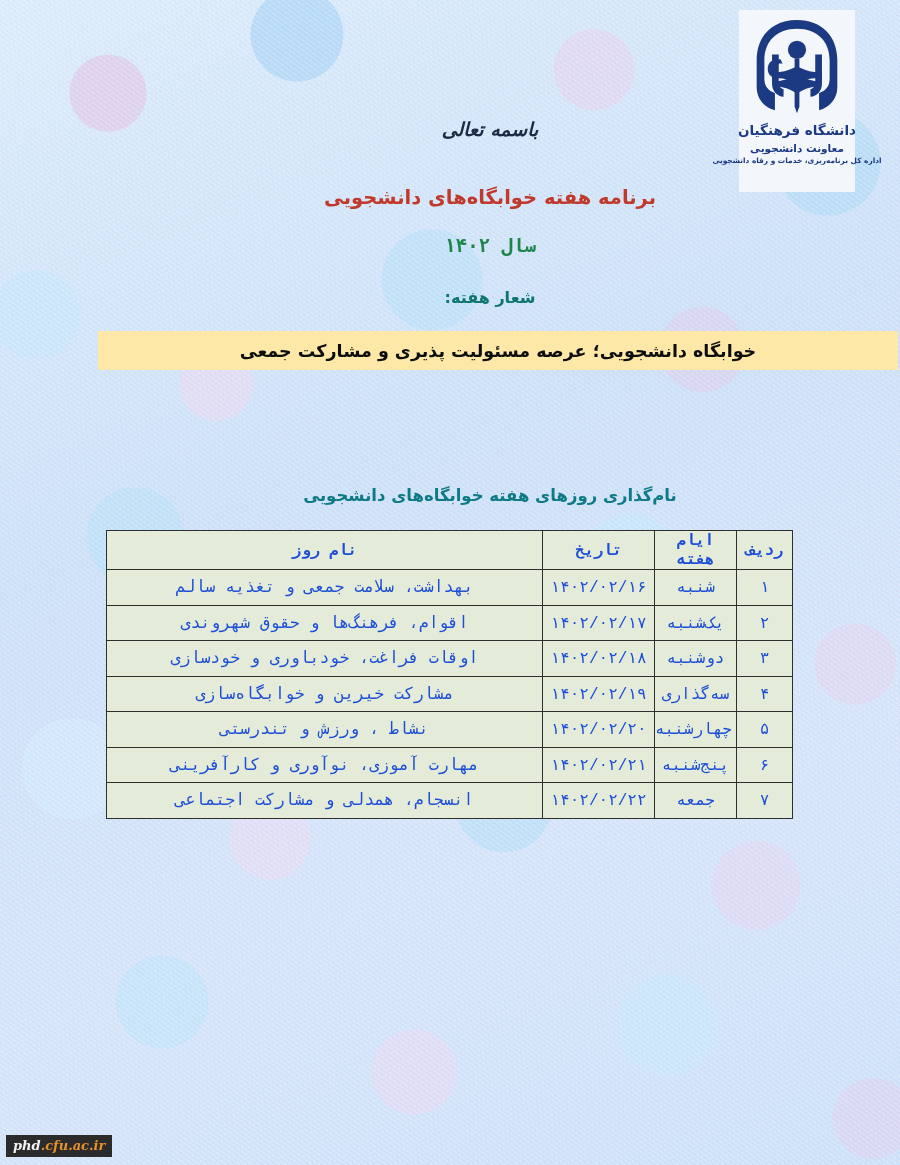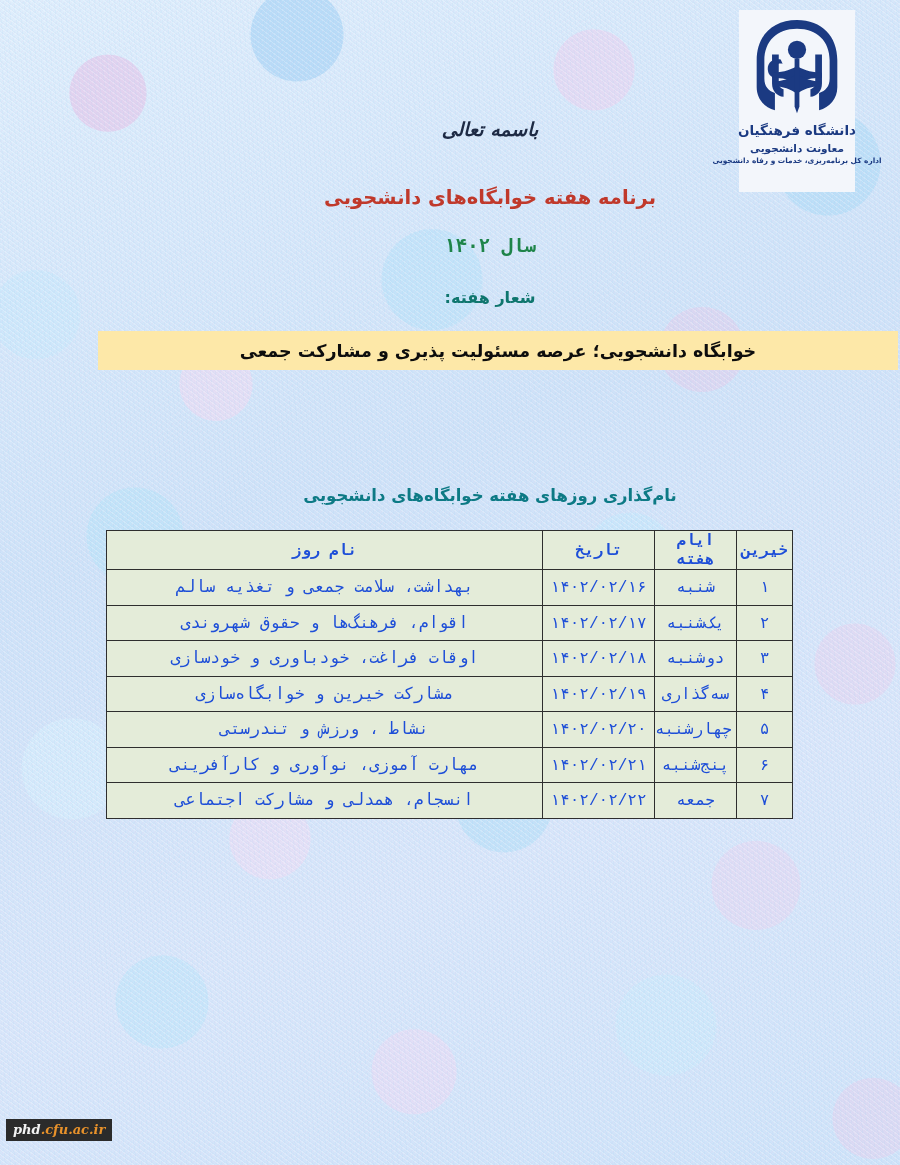--- a/index.html
+++ b/index.html
@@ -170,21 +170,21 @@
   .col-weekday { width: 82px; }
   .col-date    { width: 112px; }
   .col-dayname { width: 436px; text-align: center !important; }
   #schedule-table td.cell-dayname { font-size: 16.5px; }
   #schedule-table td.cell-date    { font-size: 16px; letter-spacing: .3px; }
 
   
   #watermark {
     position: absolute;
     left: 6px;
-    bottom: 24px;
+    bottom: 8px;
     background: #2b2b2b;
     padding: 3px 7px 4px 7px;
     font-family: "DejaVu Serif", "Liberation Serif", serif;
     font-style: italic;
     font-weight: 700;
     font-size: 13px;
     direction: ltr;
     white-space: nowrap;
   }
   #wm-phd    { color: #f2f2f2; }
@@ -231,21 +231,21 @@
 
 <table id="schedule-table">
   <colgroup>
     <col class="col-radif">
       <col class="col-weekday">
       <col class="col-date">
       <col class="col-dayname">
   </colgroup>
   <thead>
     <tr>
-      <th>خیرین</th>
+      <th>ردیف</th>
       <th>ایام هفته</th>
       <th>تاریخ</th>
       <th>نام روز</th>
     </tr>
   </thead>
   <tbody id="schedule-body">
       <tr>
         <td class="cell-radif">۱</td>
         <td class="cell-weekday">شنبه</td>
         <td class="cell-date">۱۴۰۲/۰۲/۱۶</td>

